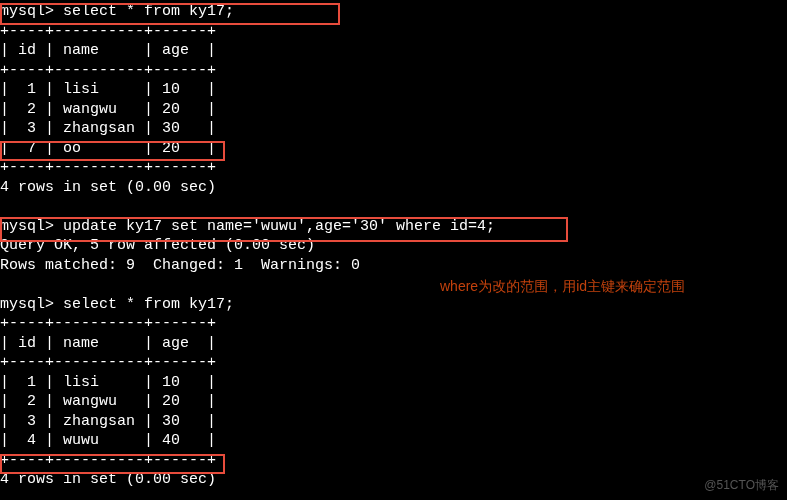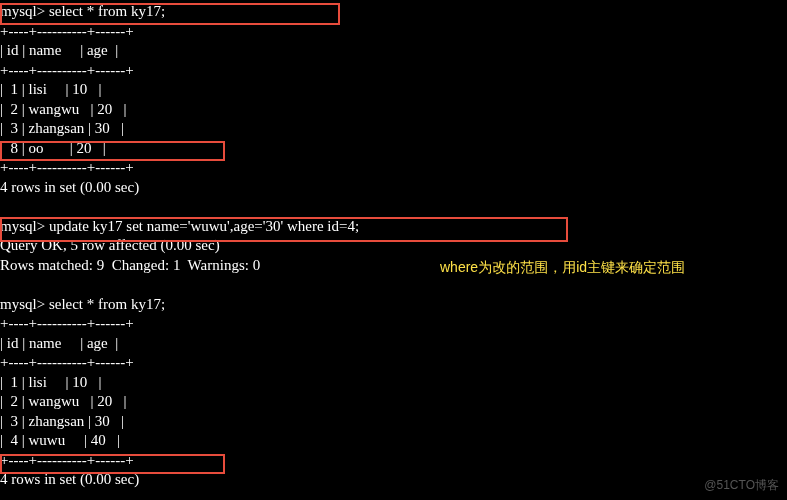--- a/index.html
+++ b/index.html
@@ -8,51 +8,52 @@
       font-family: "Courier New", Consolas, monospace;
       font-size: 15px;
       color: #fff;
       width: 787px;
       height: 500px;
       overflow: hidden;
       position: relative;
       padding: 2px 0;
       line-height: 1.3;
     }
-    .line { white-space: pre; font-family: Liberation Serif, serif; }
+    .line { white-space: pre; }
     .red-box {
       border: 2px solid #e74c3c;
       position: absolute;
     }
     .annotation {
       position: absolute;
-      color: #fde047;
+      color: #c2410c;
       font-family: "Microsoft YaHei", sans-serif;
       font-size: 14px;
+      margin-top: 19px;
     }
     .watermark {
       position: absolute;
       bottom: 6px;
       right: 8px;
       color: #555;
       font-size: 12px;
       font-family: sans-serif;
     }
   </style>
 </head>
 <body>
 
 <div class="line"><span>mysql&gt;</span> <span>select * from ky17;</span></div>
 <div class="line">+----+----------+------+</div>
 <div class="line">| id | name     | age  |</div>
 <div class="line">+----+----------+------+</div>
 <div class="line">|  1 | lisi     | 10   |</div>
 <div class="line">|  2 | wangwu   | 20   |</div>
 <div class="line">|  3 | zhangsan | 30   |</div>
-<div class="line">|  8 | oo       | 20   |</div>
+<div class="line">|  7 | oo       | 20   |</div>
 <div class="line">+----+----------+------+</div>
 <div class="line">4 rows in set (0.00 sec)</div>
 <div class="line"> </div>
 
 <div class="line"><span>mysql&gt;</span> <span>update ky17 set name='wuwu',age='30' where id=4;</span></div>
 <div class="line">Query OK, 5 row affected (0.00 sec)</div>
 <div class="line">Rows matched: 9  Changed: 1  Warnings: 0</div>
 <div class="line"> </div>
 
 <div class="line"><span>mysql&gt;</span> <span>select * from ky17;</span></div>

